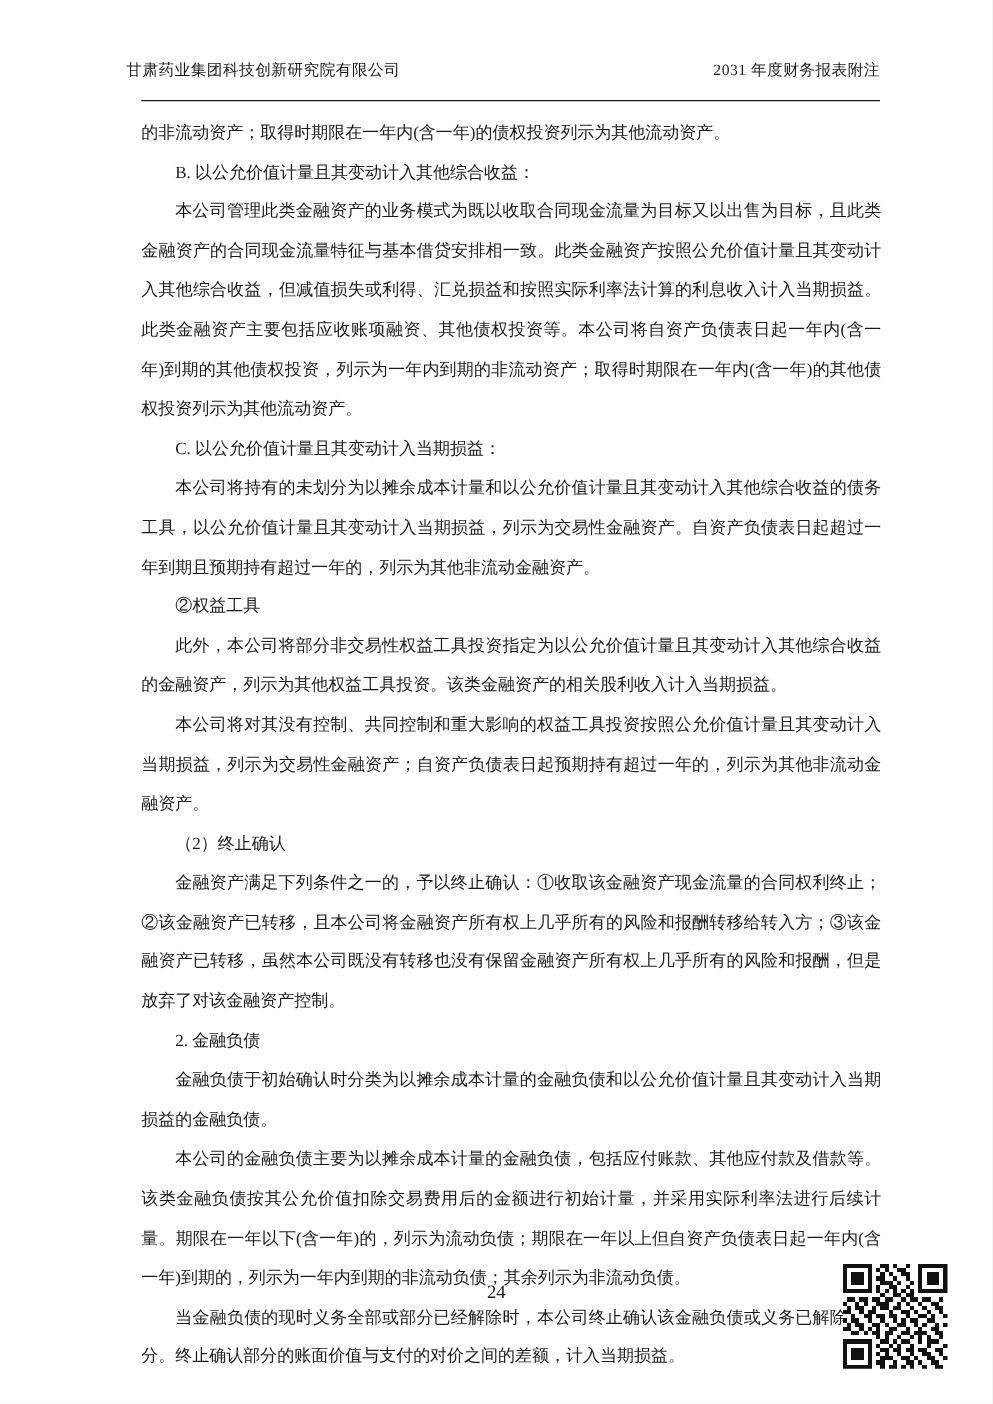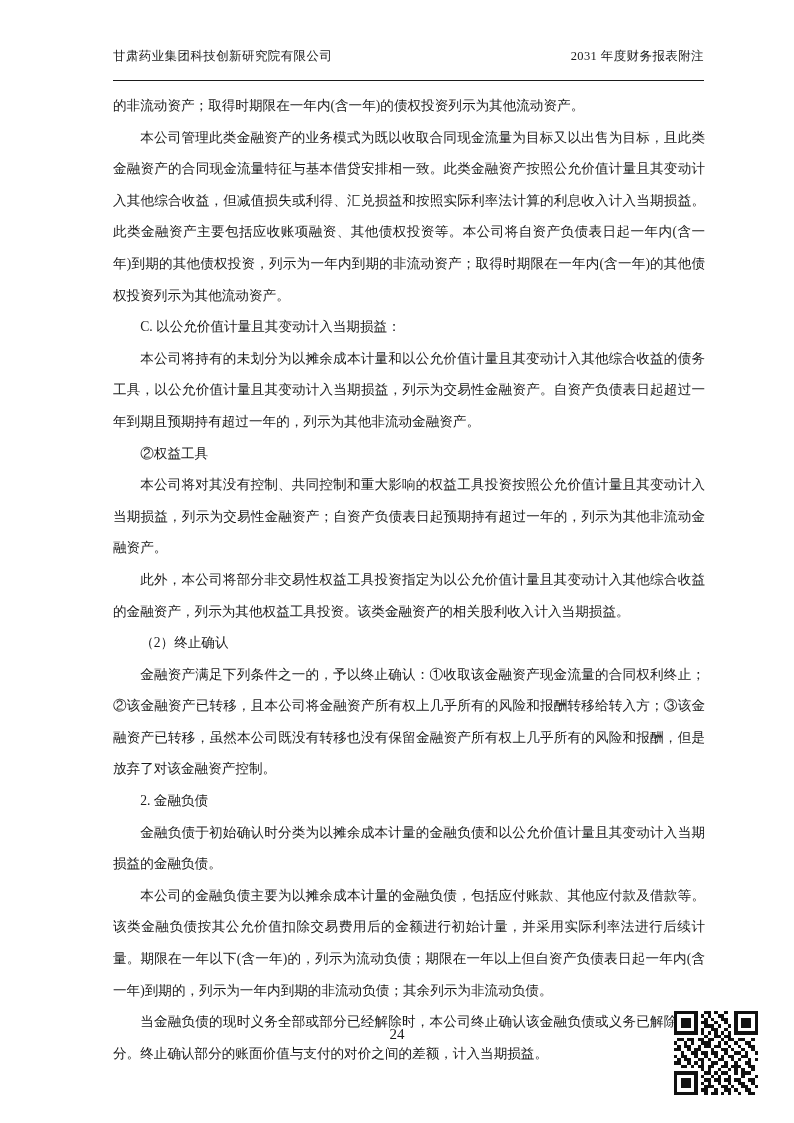--- a/index.html
+++ b/index.html
@@ -14,21 +14,21 @@
     background: #ffffff;
     margin: 0 auto;
     overflow: hidden;
     font-family: "Liberation Serif", "DejaVu Serif", serif;
     color: #1a1a1a;
     box-sizing: border-box;
   }
   .header {
     position: absolute;
     top: 48px;
-    left: 113px;
+    left: 101px;
     right: 90px;
     display: flex;
     justify-content: space-between;
     align-items: flex-end;
     font-size: 12.5px;
     line-height: 1.4;
     letter-spacing: 0.4px;
   }
   .header-left, .header-right {
     white-space: nowrap;
@@ -88,26 +88,27 @@
 <div class="page">
 
   <div class="header">
     <div class="header-left">甘肃药业集团科技创新研究院有限公司</div>
     <div class="header-right">2031 年度财务报表附注</div>
   </div>
   <div class="header-rule"></div>
 
   <div class="content">
     <p class="noindent">的非流动资产；取得时期限在一年内(含一年)的债权投资列示为其他流动资产。</p>
+    <p class="indent">B. 以公允价值计量且其变动计入其他综合收益：</p>
     <p class="indent">本公司管理此类金融资产的业务模式为既以收取合同现金流量为目标又以出售为目标，且此类金融资产的合同现金流量特征与基本借贷安排相一致。此类金融资产按照公允价值计量且其变动计入其他综合收益，但减值损失或利得、汇兑损益和按照实际利率法计算的利息收入计入当期损益。此类金融资产主要包括应收账项融资、其他债权投资等。本公司将自资产负债表日起一年内(含一年)到期的其他债权投资，列示为一年内到期的非流动资产；取得时期限在一年内(含一年)的其他债权投资列示为其他流动资产。</p>
     <p class="indent">C. 以公允价值计量且其变动计入当期损益：</p>
     <p class="indent">本公司将持有的未划分为以摊余成本计量和以公允价值计量且其变动计入其他综合收益的债务工具，以公允价值计量且其变动计入当期损益，列示为交易性金融资产。自资产负债表日起超过一年到期且预期持有超过一年的，列示为其他非流动金融资产。</p>
     <p class="indent">②权益工具</p>
+    <p class="indent">此外，本公司将部分非交易性权益工具投资指定为以公允价值计量且其变动计入其他综合收益的金融资产，列示为其他权益工具投资。该类金融资产的相关股利收入计入当期损益。</p>
     <p class="indent">本公司将对其没有控制、共同控制和重大影响的权益工具投资按照公允价值计量且其变动计入当期损益，列示为交易性金融资产；自资产负债表日起预期持有超过一年的，列示为其他非流动金融资产。</p>
-    <p class="indent">此外，本公司将部分非交易性权益工具投资指定为以公允价值计量且其变动计入其他综合收益的金融资产，列示为其他权益工具投资。该类金融资产的相关股利收入计入当期损益。</p>
     <p class="indent">（2）终止确认</p>
     <p class="indent">金融资产满足下列条件之一的，予以终止确认：①收取该金融资产现金流量的合同权利终止；②该金融资产已转移，且本公司将金融资产所有权上几乎所有的风险和报酬转移给转入方；③该金融资产已转移，虽然本公司既没有转移也没有保留金融资产所有权上几乎所有的风险和报酬，但是放弃了对该金融资产控制。</p>
     <p class="indent">2. 金融负债</p>
     <p class="indent">金融负债于初始确认时分类为以摊余成本计量的金融负债和以公允价值计量且其变动计入当期损益的金融负债。</p>
     <p class="indent">本公司的金融负债主要为以摊余成本计量的金融负债，包括应付账款、其他应付款及借款等。该类金融负债按其公允价值扣除交易费用后的金额进行初始计量，并采用实际利率法进行后续计量。期限在一年以下(含一年)的，列示为流动负债；期限在一年以上但自资产负债表日起一年内(含一年)到期的，列示为一年内到期的非流动负债；其余列示为非流动负债。</p>
     <p class="indent">当金融负债的现时义务全部或部分已经解除时，本公司终止确认该金融负债或义务已解除的部分。终止确认部分的账面价值与支付的对价之间的差额，计入当期损益。</p>
 
   </div>
 
   <div class="pagenum">24</div>

